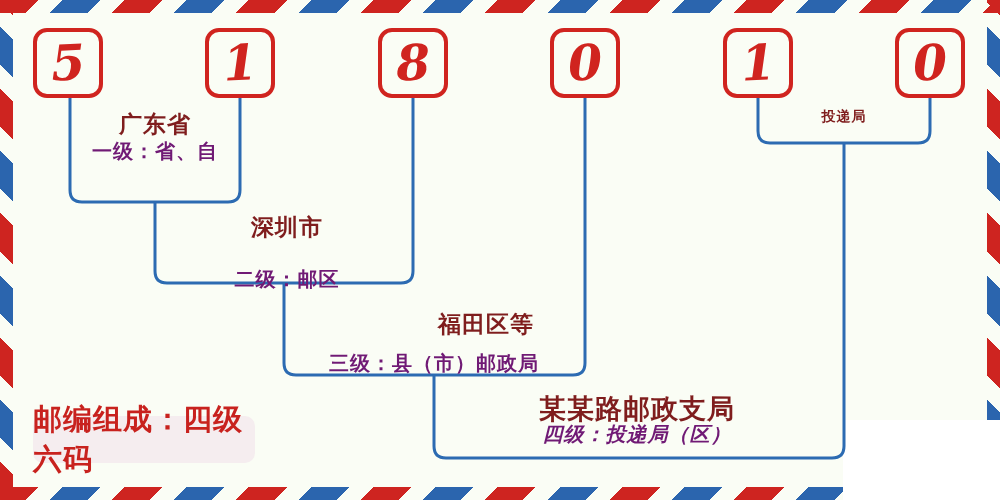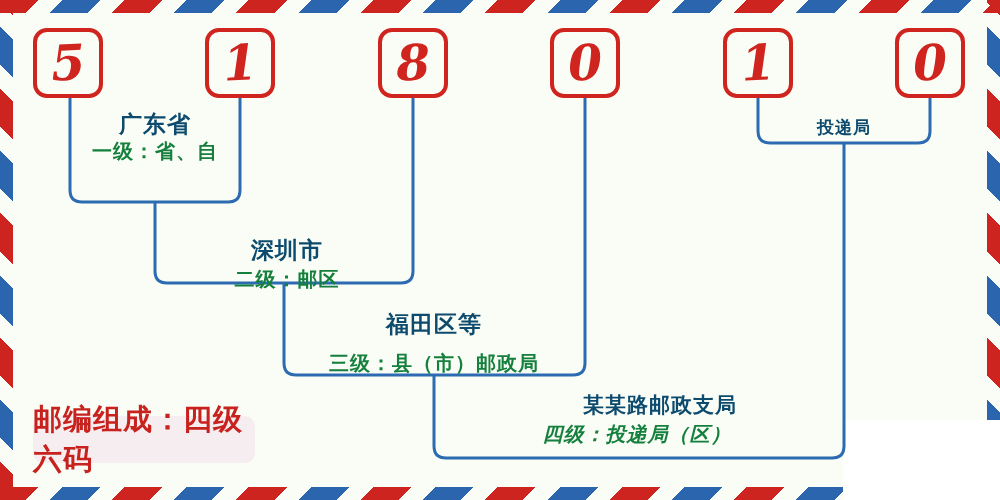--- a/index.html
+++ b/index.html
@@ -32,31 +32,31 @@
   .digit-box .digit{
     font-family:"DejaVu Serif",serif;font-style:italic;font-weight:700;
     font-size:49px;color:#d0241f;line-height:1;transform:rotate(-3deg);}
   .db-1{left:33px;} .db-2{left:205px;} .db-3{left:378px;}
   .db-4{left:550px;} .db-5{left:723px;} .db-6{left:895px;}
   
   .connectors{position:absolute;left:0;top:0;z-index:3;}
   .connectors path{fill:none;stroke:#2c6bb2;stroke-width:3;}
   
   .lbl{position:absolute;text-align:center;z-index:4;white-space:nowrap;}
-  .lbl-title{color:#0c4a6e;font-weight:700;font-size:23px;letter-spacing:1px;}
-  .lbl-desc{color:#15803d;font-weight:700;font-size:20px;line-height:23px;letter-spacing:1px;text-align:center;}
+  .lbl-title{color:#7f1d1d;font-weight:700;font-size:23px;letter-spacing:1px;}
+  .lbl-desc{color:#701a75;font-weight:700;font-size:20px;line-height:23px;letter-spacing:1px;text-align:center;}
   .t1{left:55px;top:109px;width:200px;}
   .d1{left:55px;top:140px;width:200px;}
-  .t2{left:187px;top:235px;width:200px;}
+  .t2{left:187px;top:212px;width:200px;}
   .d2{left:187px;top:268px;width:200px;}
-  .t3{left:334px;top:309px;width:200px;}
+  .t3{left:334px;top:309px;width:200px;text-align:right;}
   .d3{left:304px;top:352px;width:260px;}
-  .t4{left:537px;top:391px;width:200px;font-size:21px;text-align:right;}
+  .t4{left:537px;top:391px;width:200px;font-size:27px;}
   .d4{left:507px;top:423px;width:260px;font-style:italic;}
-  .t5{left:744px;top:116px;width:200px;font-size:17px;text-align:center;}
+  .t5{left:744px;top:108px;width:200px;font-size:14px;text-align:center;}
   
   .badge{position:absolute;left:33px;top:416px;width:222px;height:47px;
     background:#f5edef;border-radius:10px;z-index:4;
     display:flex;align-items:center;justify-content:center;}
   .badge span{color:#c8221e;font-weight:700;font-size:29px;letter-spacing:1px;
     font-family:"Liberation Serif","DejaVu Serif",serif;}
 </style>
 </head>
 <body>
 

